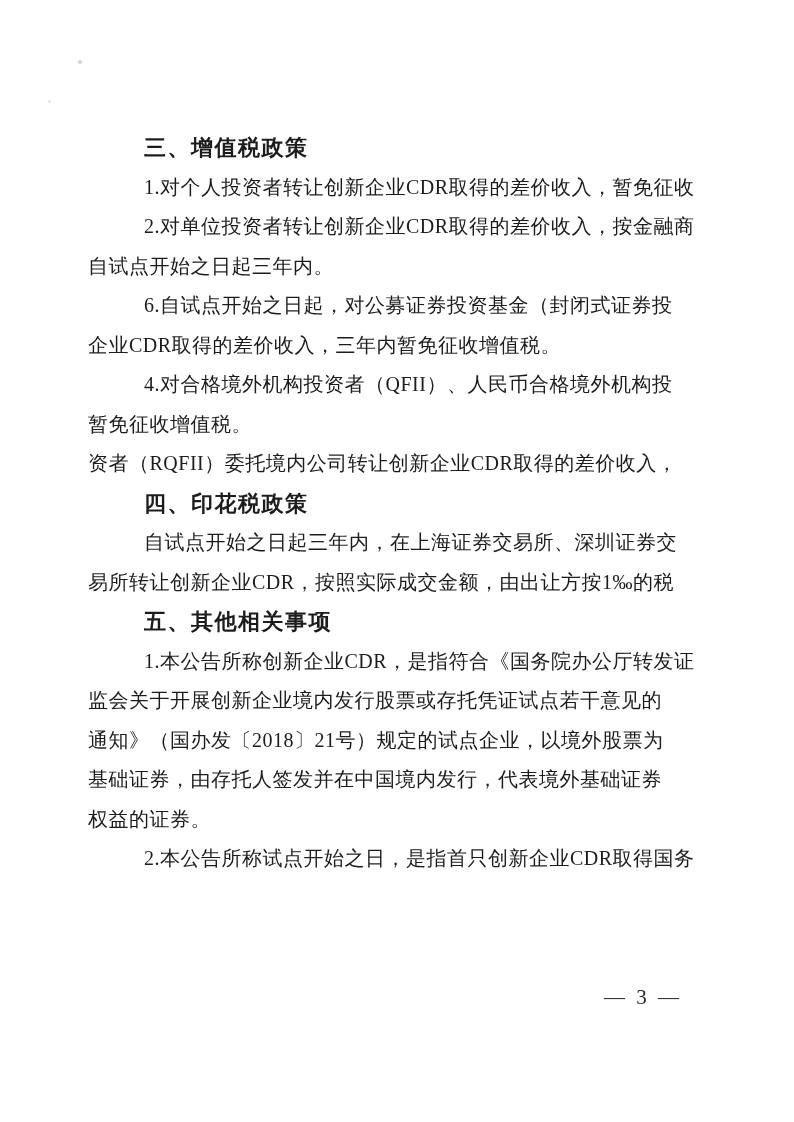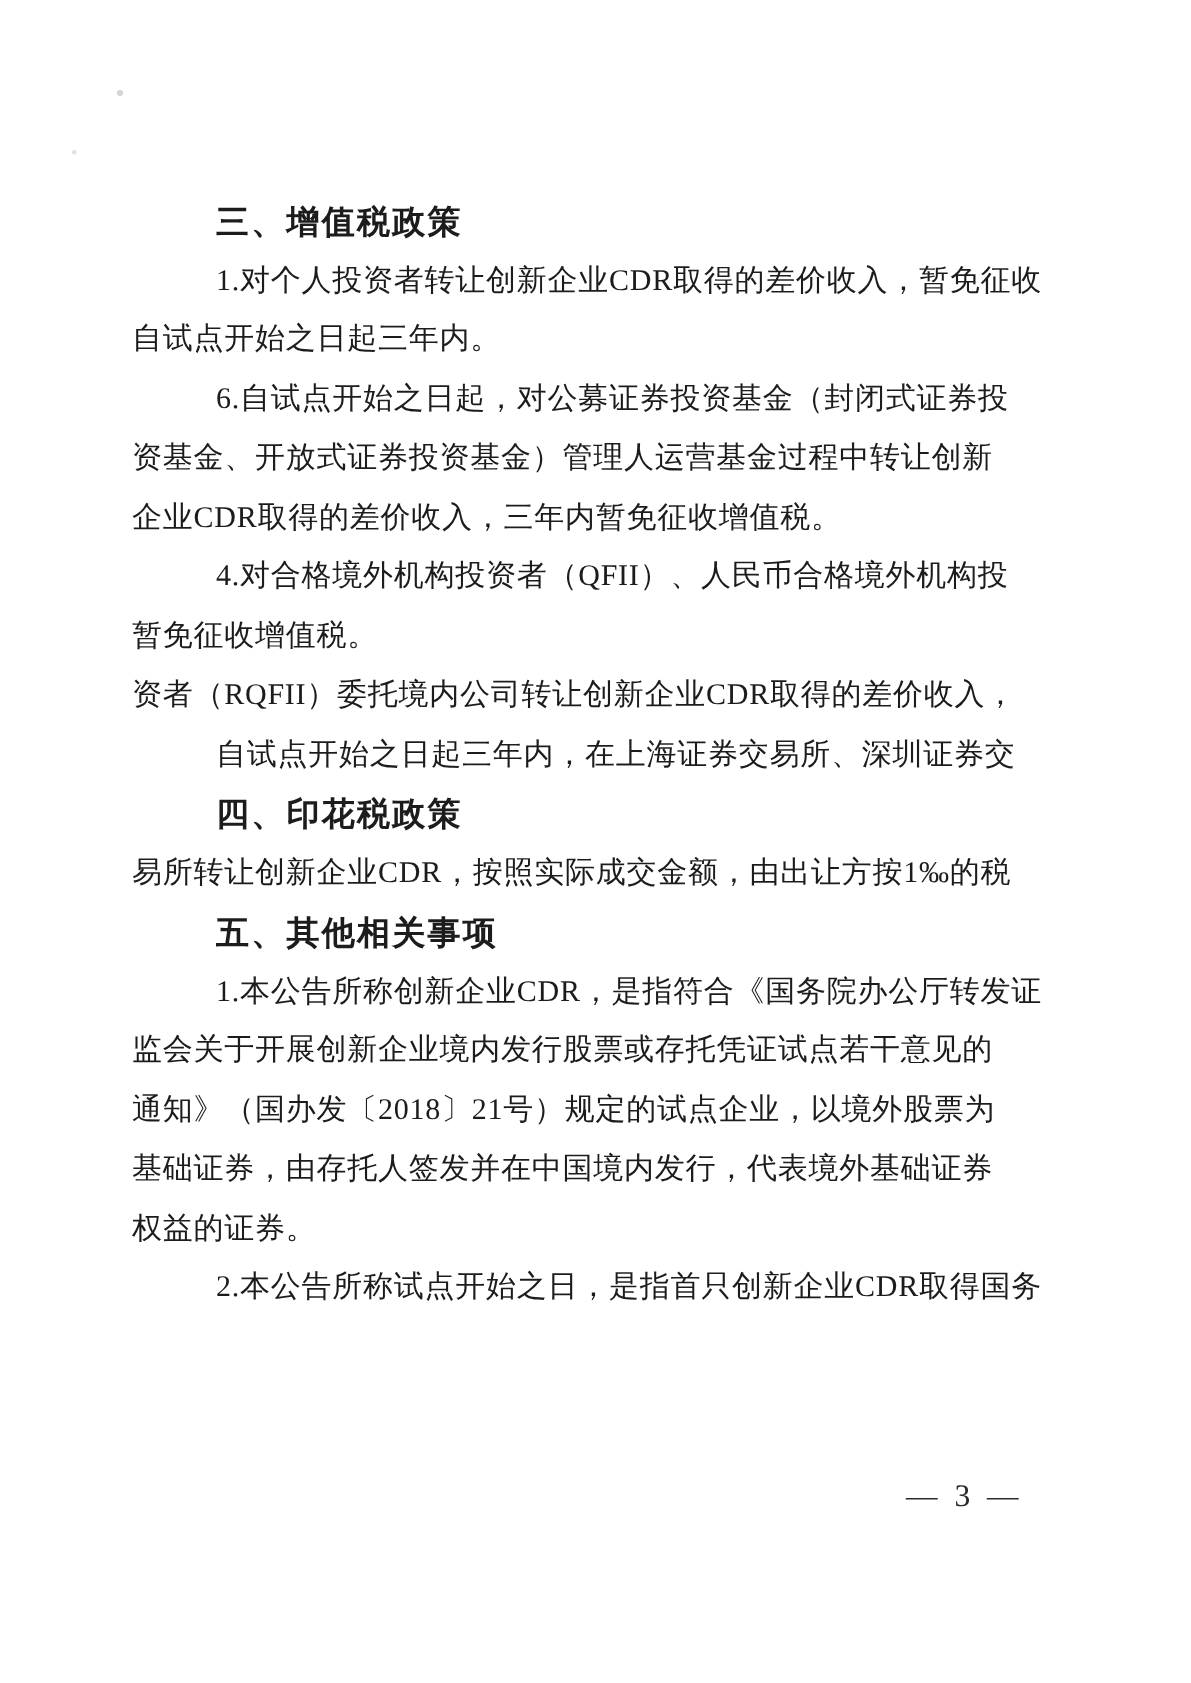--- a/index.html
+++ b/index.html
@@ -62,32 +62,32 @@
 <div class="page">
 
   <div class="speck s1"></div>
   <div class="speck s2"></div>
 
   <div class="content">
 
     <div class="section">
       <div class="line heading indent">三、增值税政策</div>
       <div class="line indent">1.对个人投资者转让创新企业CDR取得的差价收入，暂免征收</div>
+      <div class="line indent">2.对单位投资者转让创新企业CDR取得的差价收入，按金融商</div>
       <div class="line">自试点开始之日起三年内。</div>
       <div class="line indent">6.自试点开始之日起，对公募证券投资基金（封闭式证券投</div>
-      <div class="line">资基金、开放式证券投资基金）管理人运营基金过程中转让创新</div>
       <div class="line">企业CDR取得的差价收入，三年内暂免征收增值税。</div>
       <div class="line indent">4.对合格境外机构投资者（QFII）、人民币合格境外机构投</div>
       <div class="line">暂免征收增值税。</div>
       <div class="line">资者（RQFII）委托境内公司转让创新企业CDR取得的差价收入，</div>
     </div>
 
     <div class="section">
+      <div class="line heading indent">四、印花税政策</div>
       <div class="line indent">自试点开始之日起三年内，在上海证券交易所、深圳证券交</div>
-      <div class="line heading indent">四、印花税政策</div>
       <div class="line">易所转让创新企业CDR，按照实际成交金额，由出让方按1‰的税</div>
     </div>
 
     <div class="section">
       <div class="line heading indent">五、其他相关事项</div>
       <div class="line indent">1.本公告所称创新企业CDR，是指符合《国务院办公厅转发证</div>
       <div class="line">监会关于开展创新企业境内发行股票或存托凭证试点若干意见的</div>
       <div class="line">通知》（国办发〔2018〕21号）规定的试点企业，以境外股票为</div>
       <div class="line">基础证券，由存托人签发并在中国境内发行，代表境外基础证券</div>
       <div class="line">权益的证券。</div>

